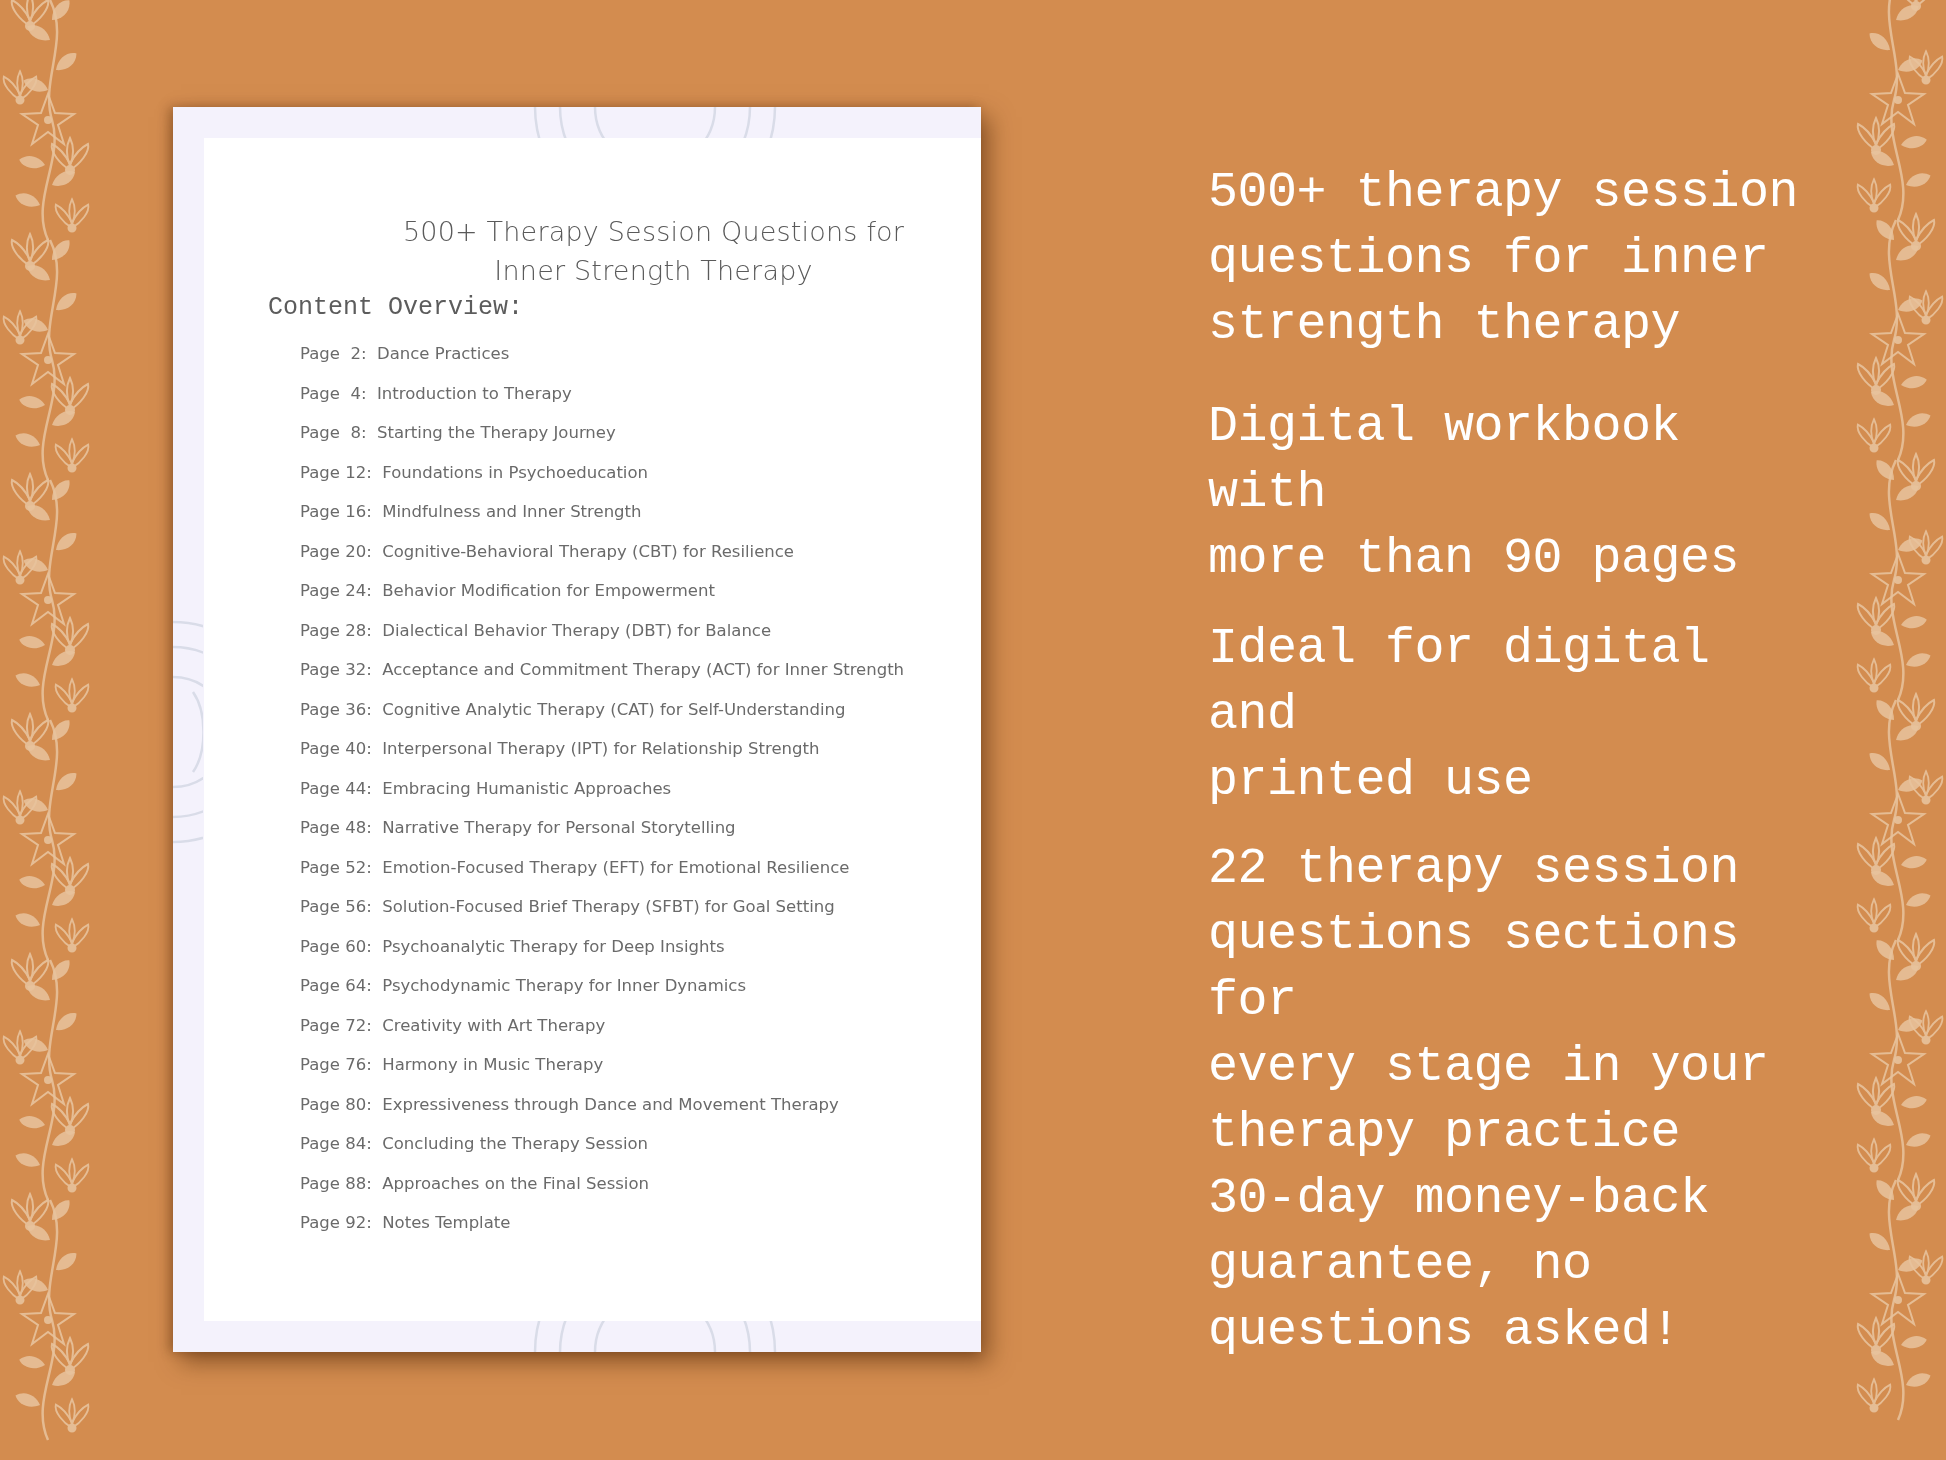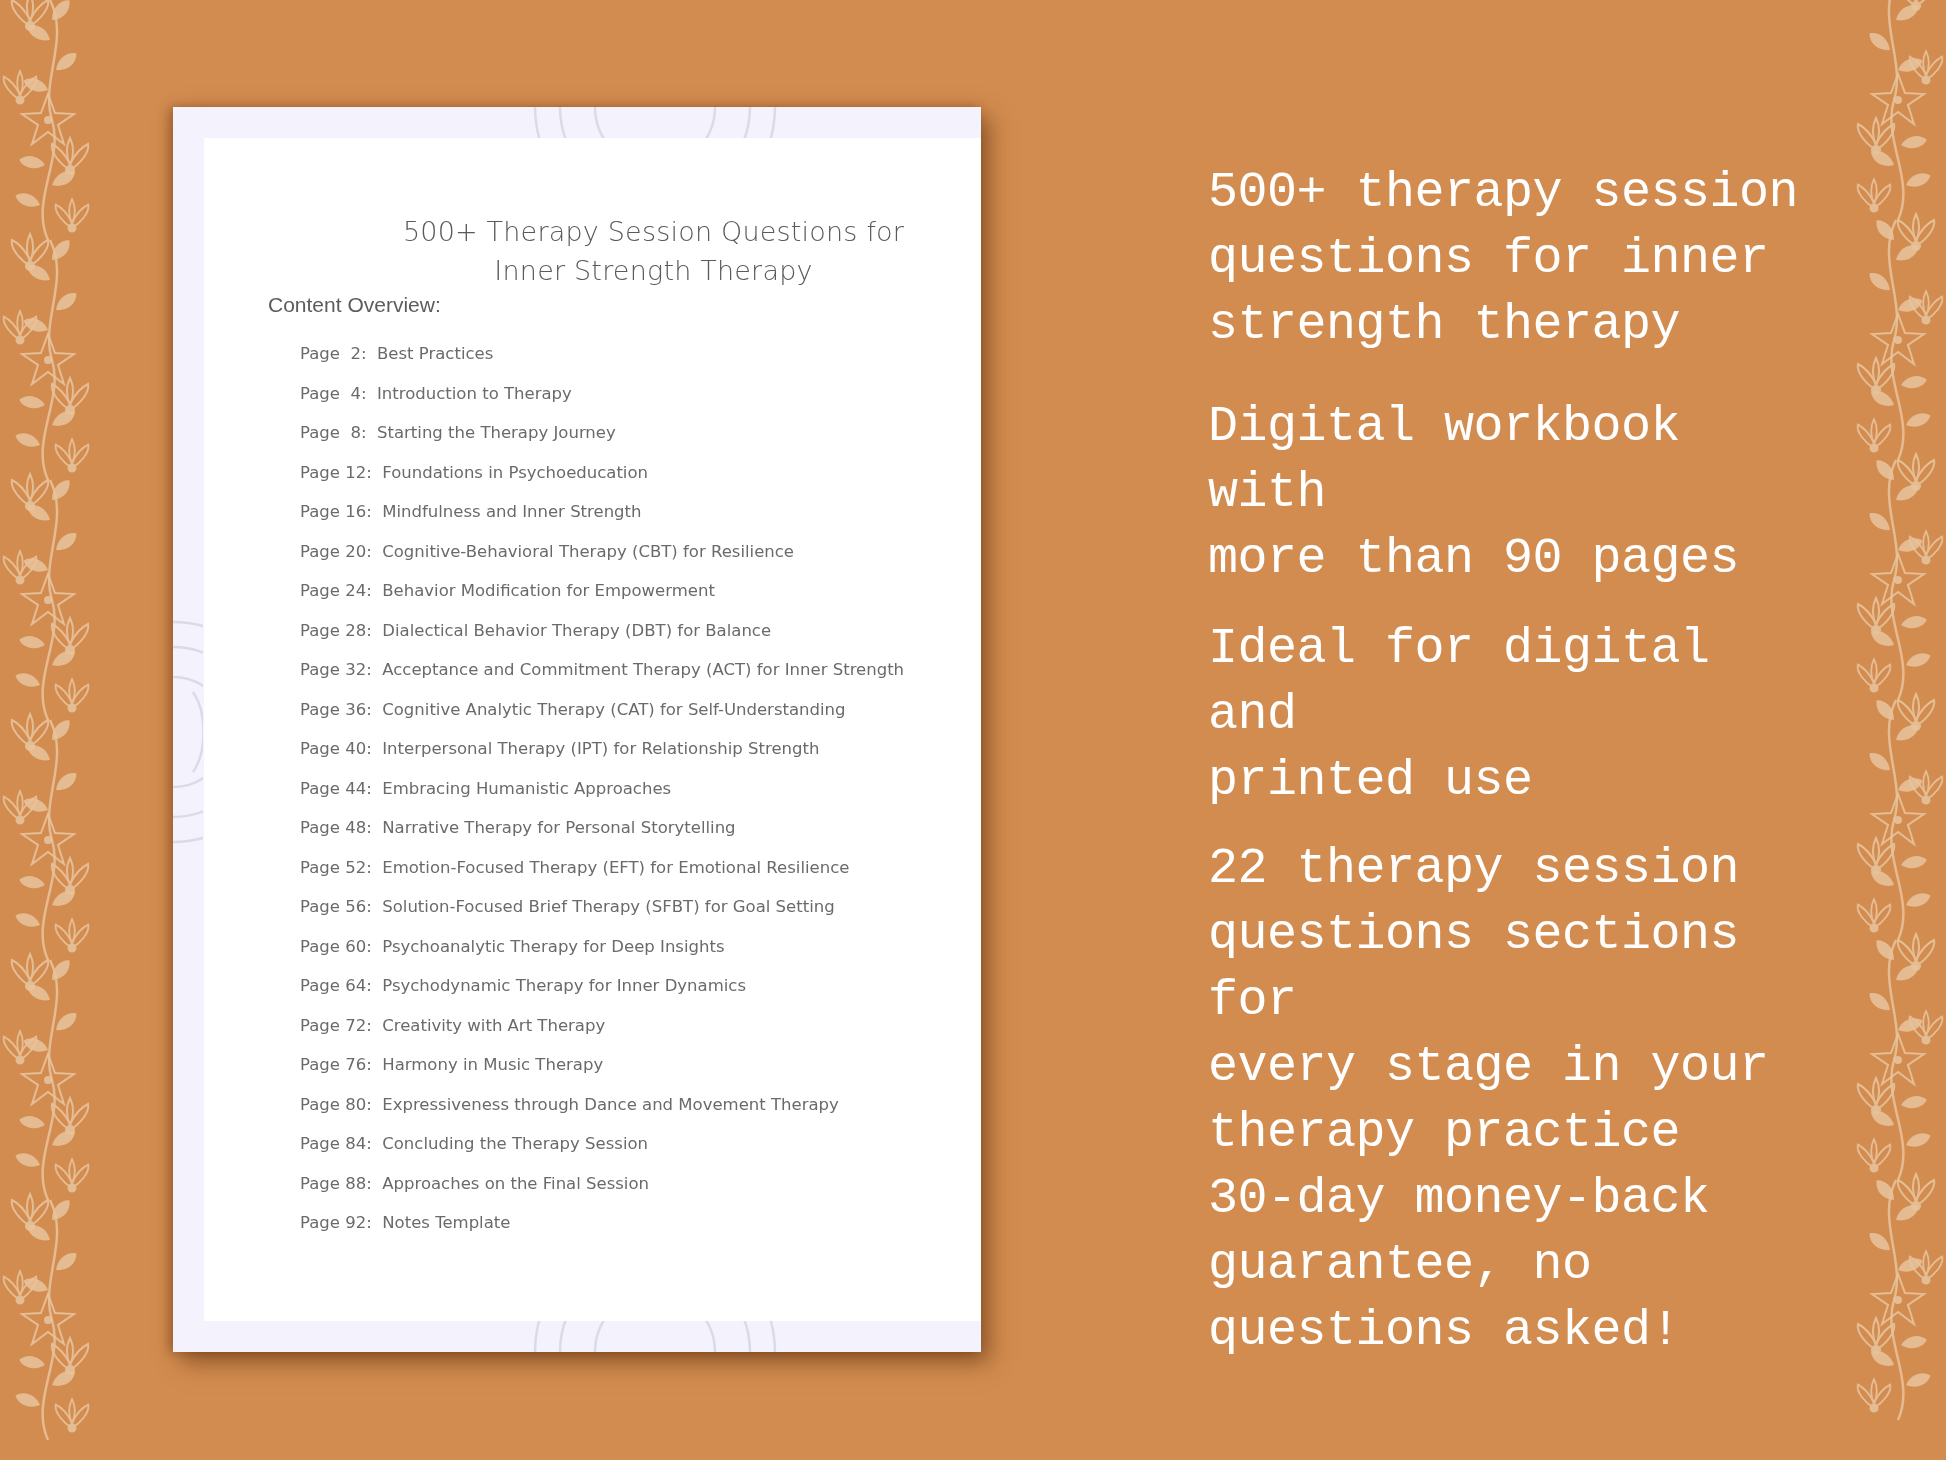--- a/index.html
+++ b/index.html
@@ -25,21 +25,21 @@
     background: #FFFFFF;
   }
   .doc-title {
     position: absolute; left: 0; width: 899px; top: 74px;
     text-align: center; color: #5a5a5a;
     font-family: "DejaVu Sans", sans-serif; font-size: 27px; line-height: 39px;
     font-weight: 300; letter-spacing: 0.2px;
   }
   .overview-heading {
     position: absolute; left: 64px; top: 155px;
-    color: #5c5c5c; font-family: Liberation Sans, sans-serif; font-size: 21px;
+    color: #5c5c5c; font-family: Liberation Mono, monospace; font-size: 25px;
   }
   .toc { position: absolute; left: 96px; top: 206px; margin: 0; padding: 0; list-style: none; }
   .toc li {
     height: 39.5px; line-height: 20px;
     color: #6a6a6a; font-family: "DejaVu Sans", sans-serif; font-size: 16.5px;
     white-space: pre;
   }
   .toc .pg { display: inline-block; }
 
   .features {
@@ -141,21 +141,21 @@
     </g>
   </svg>
 
   <div class="page-inner">
     <div class="doc-title">
       <div>500+ Therapy Session Questions for</div>
       <div>Inner Strength Therapy</div>
     </div>
     <div class="overview-heading">Content Overview:</div>
     <ul class="toc" id="toc">
-        <li><span class="pg">Page  2:</span>  <span>Best Practices</span></li>
+        <li><span class="pg">Page  2:</span>  <span>Dance Practices</span></li>
         <li><span class="pg">Page  4:</span>  <span>Introduction to Therapy</span></li>
         <li><span class="pg">Page  8:</span>  <span>Starting the Therapy Journey</span></li>
         <li><span class="pg">Page 12:</span>  <span>Foundations in Psychoeducation</span></li>
         <li><span class="pg">Page 16:</span>  <span>Mindfulness and Inner Strength</span></li>
         <li><span class="pg">Page 20:</span>  <span>Cognitive-Behavioral Therapy (CBT) for Resilience</span></li>
         <li><span class="pg">Page 24:</span>  <span>Behavior Modification for Empowerment</span></li>
         <li><span class="pg">Page 28:</span>  <span>Dialectical Behavior Therapy (DBT) for Balance</span></li>
         <li><span class="pg">Page 32:</span>  <span>Acceptance and Commitment Therapy (ACT) for Inner Strength</span></li>
         <li><span class="pg">Page 36:</span>  <span>Cognitive Analytic Therapy (CAT) for Self-Understanding</span></li>
         <li><span class="pg">Page 40:</span>  <span>Interpersonal Therapy (IPT) for Relationship Strength</span></li>

